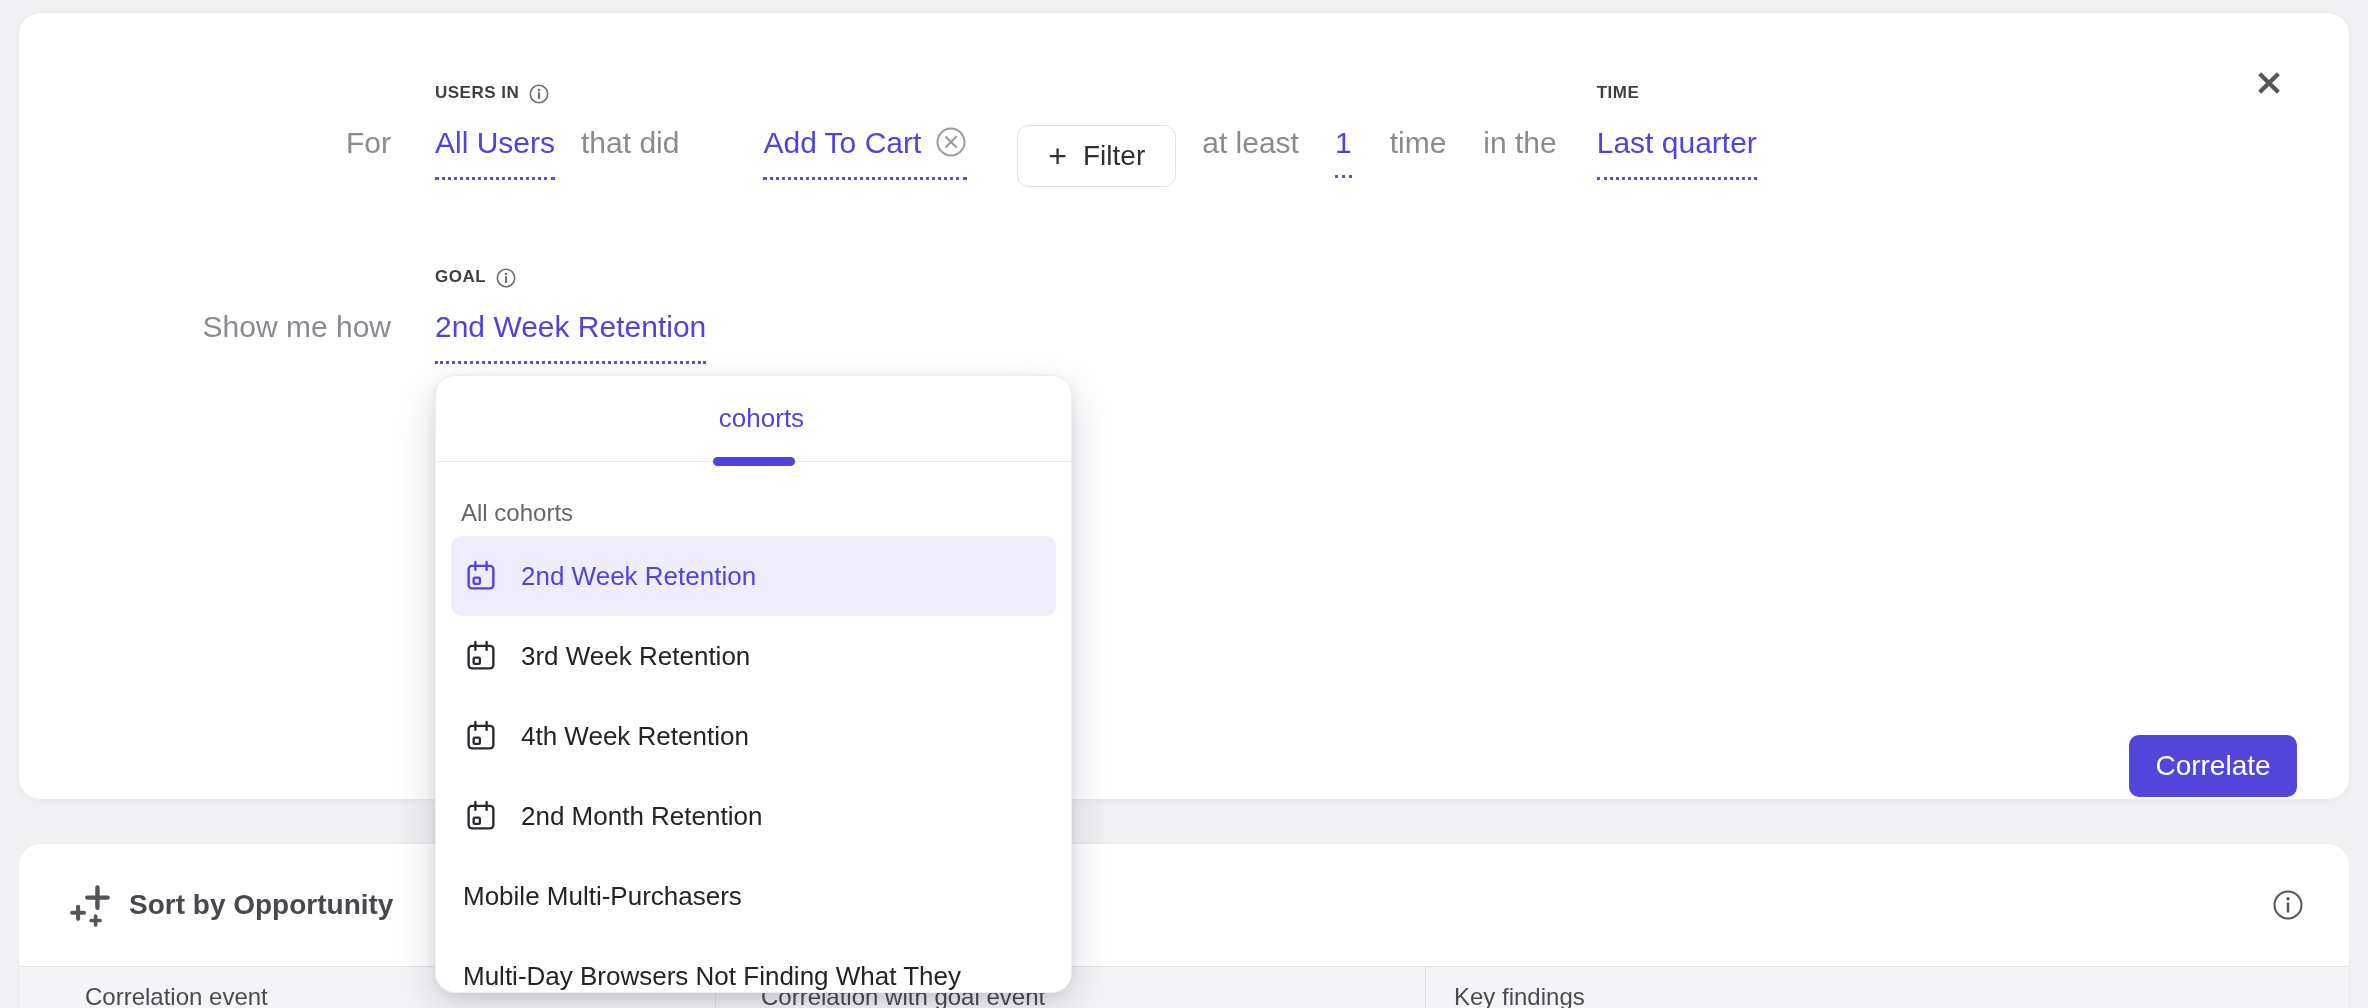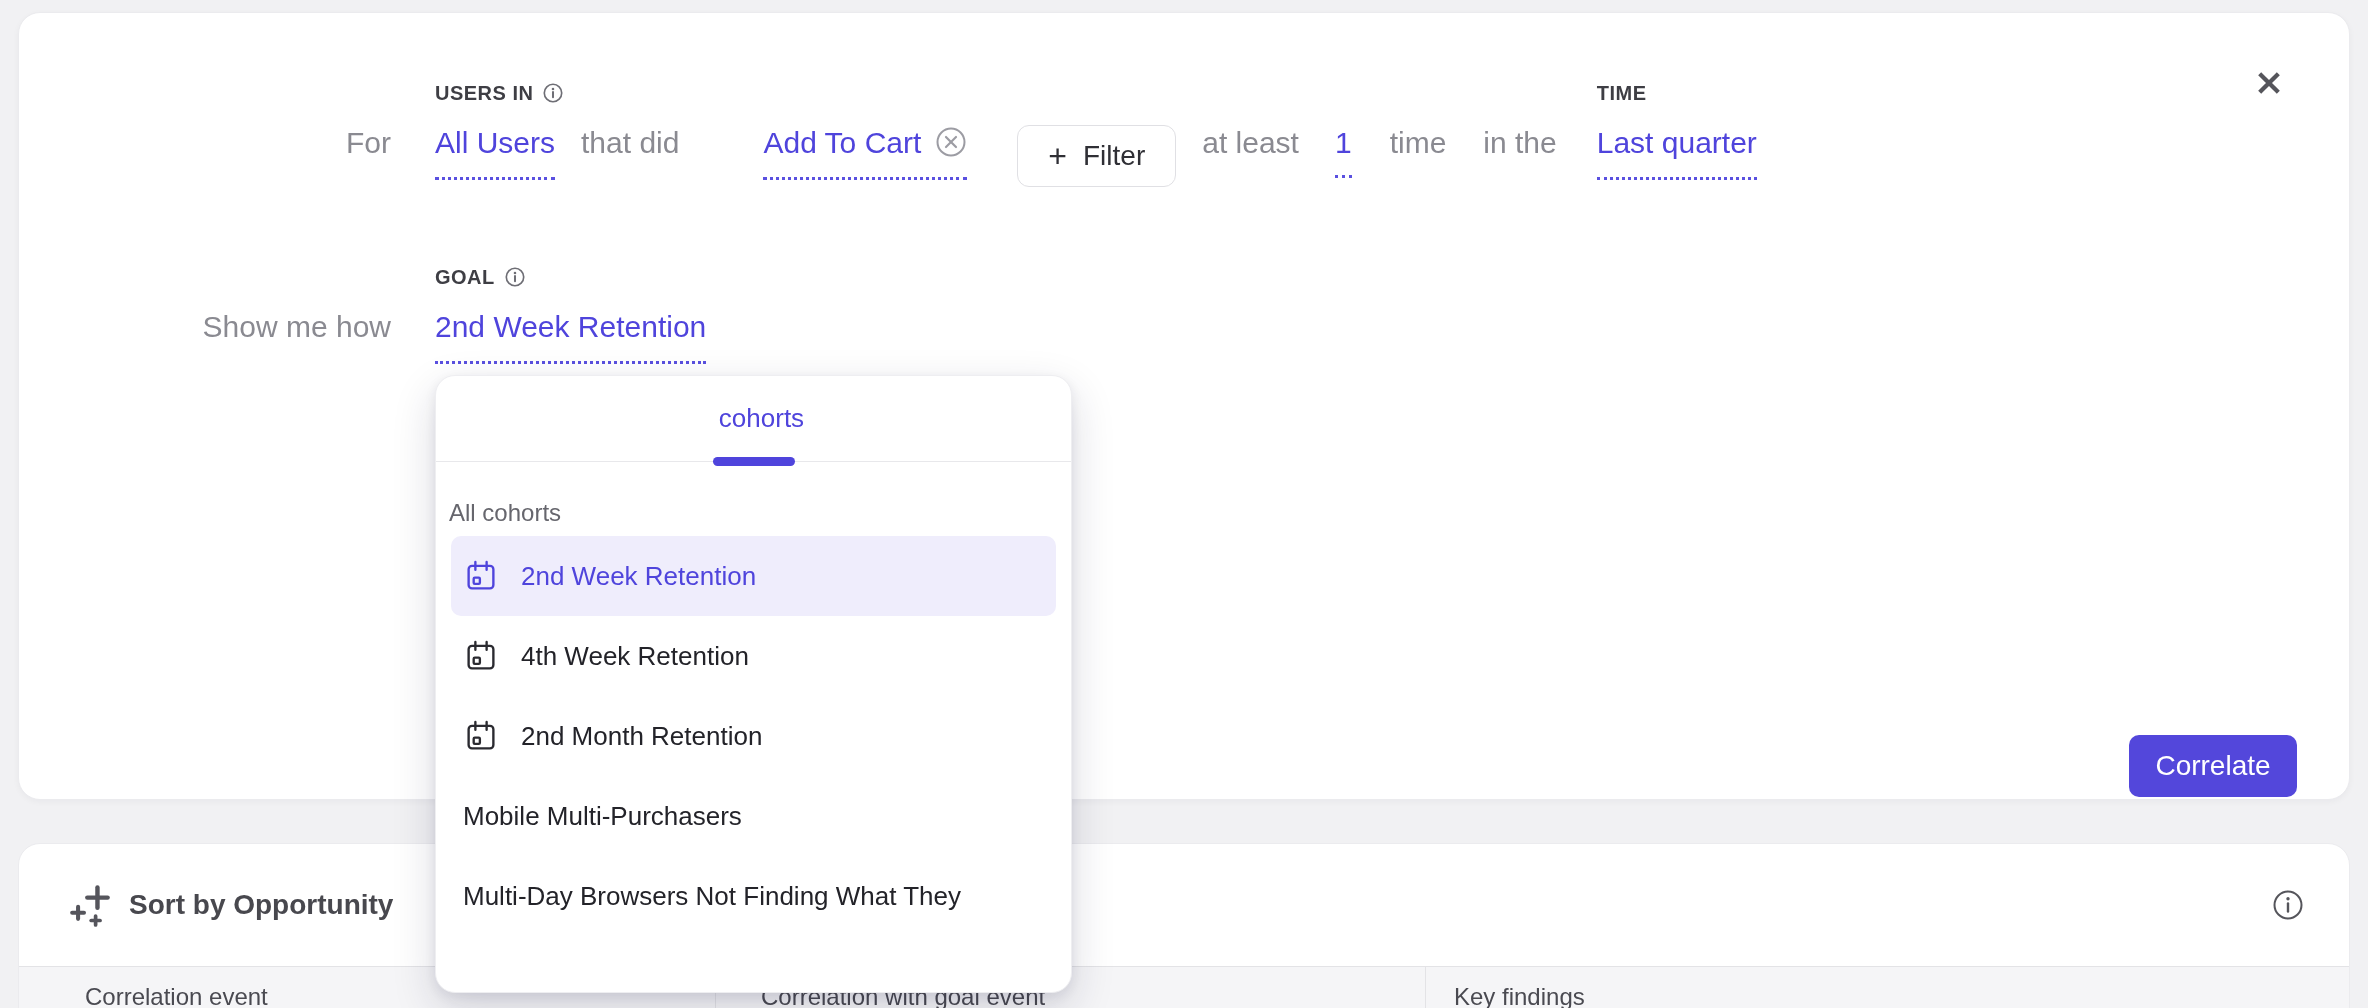--- a/index.html
+++ b/index.html
@@ -52,26 +52,26 @@
   .accent-link {
     color: #4F44DC;
     padding-bottom: 10px;
     border-bottom: 3px dotted #5A50E0;
     cursor: pointer;
     display: inline-block;
   }
   .field-label {
     position: absolute;
     top: -38px; left: 0;
-    font-size: 20px;
+    font-size: 17px;
     font-weight: bold;
     letter-spacing: 0.5px;
     color: #3E3E44;
     display: flex;
-    align-items: center;
+    align-items: flex-end;
     gap: 9px;
     line-height: 24px;
     white-space: nowrap;
   }
   .info-icon { width: 22px; height: 22px; display: inline-block; }
   .info-icon svg { width: 100%; height: 100%; }
   .info-icon circle.ring { fill: none; stroke: #6E6E75; stroke-width: 1.8; }
   .info-icon line { stroke: #6E6E75; stroke-width: 2.2; stroke-linecap: round; }
   .info-icon circle.dot { fill: #6E6E75; }
 
@@ -151,21 +151,21 @@
     position: absolute;
     bottom: -5px;
     left: 50%;
     transform: translateX(-50%);
     width: 82px; height: 9px;
     border-radius: 4.5px;
     background: #4F44DC;
   }
   .dd-section-label {
     margin: 34px 0 6px;
-    padding-left: 13px;
+    padding-left: 25px;
     font-size: 24px;
     line-height: 34px;
     color: #66666D;
   }
   .dd-item {
     height: 80px;
     display: flex;
     align-items: center;
     gap: 22px;
     padding-left: 27px;
@@ -346,20 +346,31 @@
       <svg viewBox="0 0 32 32">
         <rect class="stroke" x="5" y="7" width="22" height="20" rx="3"></rect>
         <line class="stroke" x1="11" y1="3.5" x2="11" y2="10.5"></line>
         <line class="stroke" x1="21" y1="3.5" x2="21" y2="10.5"></line>
         <rect class="stroke" x="9.5" y="17.5" width="5.5" height="5.5" rx="1"></rect>
       </svg>
     </span>
     <span class="label">2nd Week Retention</span>
   </div>
 
+  <div class="dd-item">
+    <span class="cal-icon">
+      <svg viewBox="0 0 32 32">
+        <rect class="stroke" x="5" y="7" width="22" height="20" rx="3"></rect>
+        <line class="stroke" x1="11" y1="3.5" x2="11" y2="10.5"></line>
+        <line class="stroke" x1="21" y1="3.5" x2="21" y2="10.5"></line>
+        <rect class="stroke" x="9.5" y="17.5" width="5.5" height="5.5" rx="1"></rect>
+      </svg>
+    </span>
+    <span class="label">3rd Week Retention</span>
+  </div>
 
   <div class="dd-item">
     <span class="cal-icon">
       <svg viewBox="0 0 32 32">
         <rect class="stroke" x="5" y="7" width="22" height="20" rx="3"></rect>
         <line class="stroke" x1="11" y1="3.5" x2="11" y2="10.5"></line>
         <line class="stroke" x1="21" y1="3.5" x2="21" y2="10.5"></line>
         <rect class="stroke" x="9.5" y="17.5" width="5.5" height="5.5" rx="1"></rect>
       </svg>
     </span>

